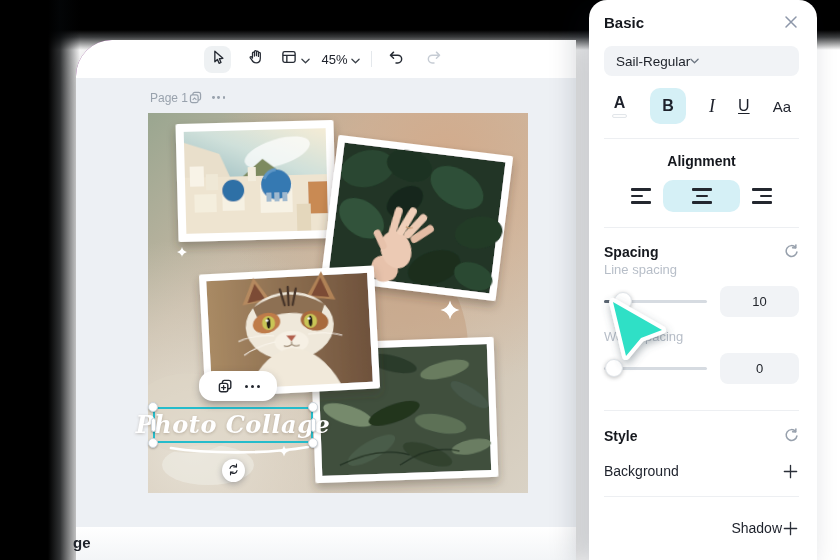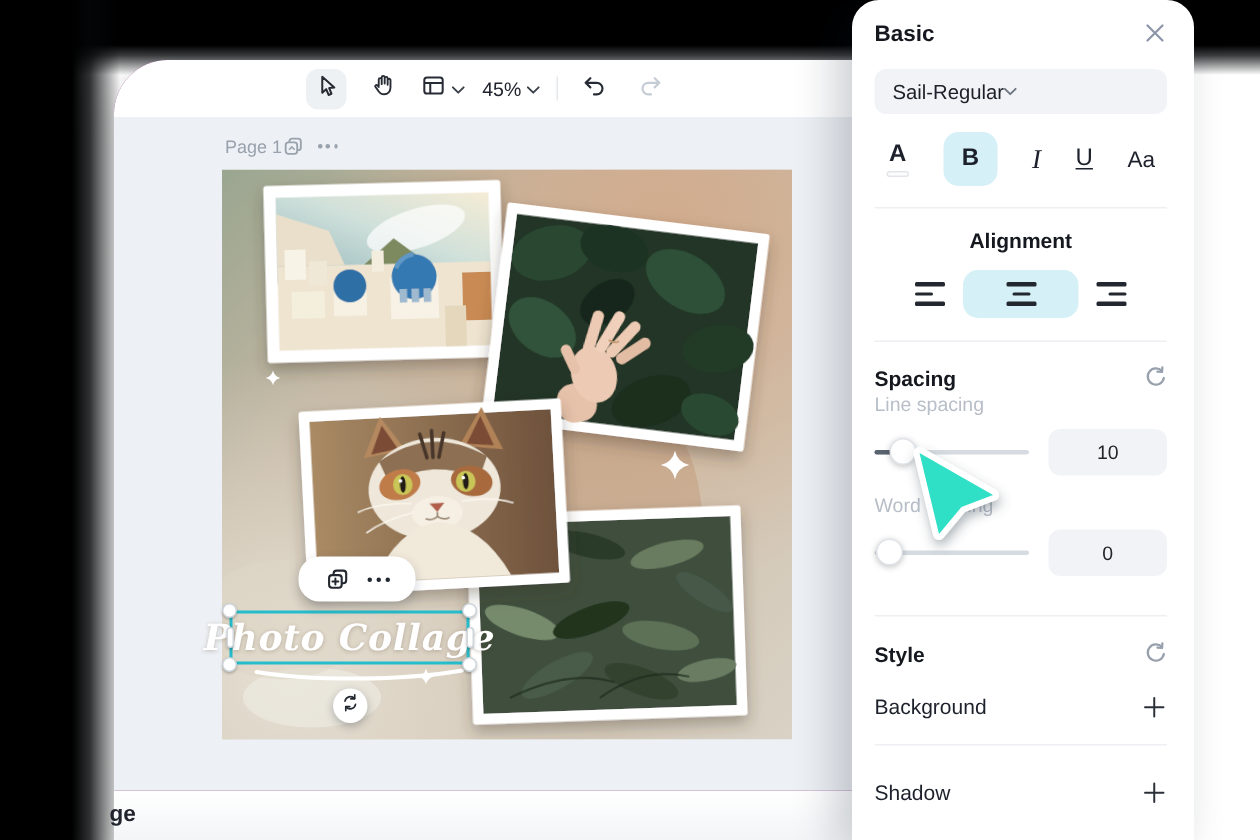--- a/index.html
+++ b/index.html
@@ -53,21 +53,21 @@
   .rotate-handle { position:absolute; left:74px; top:346px; width:23px; height:23px; border-radius:50%;
                    background:#fff; box-shadow:0 2px 6px rgba(30,40,60,.3);
                    display:flex; align-items:center; justify-content:center; }
   .swash { position:absolute; left:20px; top:331px; }
 
   .bottom-bar { position:absolute; left:0; right:0; bottom:0; height:33px;
                 background:linear-gradient(180deg,#ffffff,#f3f5f7); display:flex; align-items:center; }
   .brand-fragment { position:absolute; left:-3px; top:7px; font-weight:700; font-size:15px; color:#20242c; }
 
   
-  .panel { position:absolute; left:568px; top:0; width:228px; height:560px; background:#fff;
+  .panel { position:absolute; left:589px; top:0; width:228px; height:560px; background:#fff;
            border-radius:18px 18px 0 0; z-index:2; box-shadow:-10px 6px 30px rgba(15,25,40,.22); }
   .p-row { margin-left:15px; margin-right:18px; }
   .p-header { display:flex; justify-content:space-between; align-items:center; height:28px; margin-top:8px; }
   .p-title { font-size:15px; font-weight:700; color:#15181e; }
   .sec-label { font-size:14px; font-weight:700; color:#15181e; }
   .row-flex { display:flex; justify-content:space-between; align-items:center; }
 
   .controls-row { display:flex; gap:12px; height:30px; margin-top:10px; }
   .pill { background:#f1f3f6; border-radius:8px; display:flex; align-items:center;
           font-size:13.5px; color:#1c2028; cursor:pointer; }
@@ -104,21 +104,21 @@
   .fill  { position:absolute; left:0; top:14px; height:2.6px; border-radius:2px; background:#59636f; }
   .thumb { position:absolute; top:6px; width:18px; height:18px; border-radius:50%; background:#fff;
            border:1px solid #e0e4e9; box-shadow:0 1px 4px rgba(0,0,0,.25); }
   .value-box { width:79px; height:31px; background:#f1f3f6; border-radius:8px; display:grid;
                place-items:center; font-size:13px; color:#22252c; cursor:text; }
   hr.div2 { border:0; border-top:1px solid #edeff2; margin:26px 18px 0 15px; }
   .style-head { margin-top:15px; height:20px; }
   .plus-row { margin-top:14px; height:22px; }
   .plain-label { font-size:14px; color:#1d212b; }
   hr.div3 { border:0; border-top:1px solid #edeff2; margin:14px 18px 0 15px; }
-  .shadow-row { margin-top:20px; height:22px; }
+  .shadow-row { margin-top:20px; height:22px;justify-content:flex-end; }
   .icon-btn { cursor:pointer; display:flex; align-items:center; justify-content:center; }
 
   
   .cursor-svg { position:absolute; left:596px; top:292px; z-index:5; pointer-events:none; }
 </style>
 </head>
 <body>
 
 <div class="stage">
 

